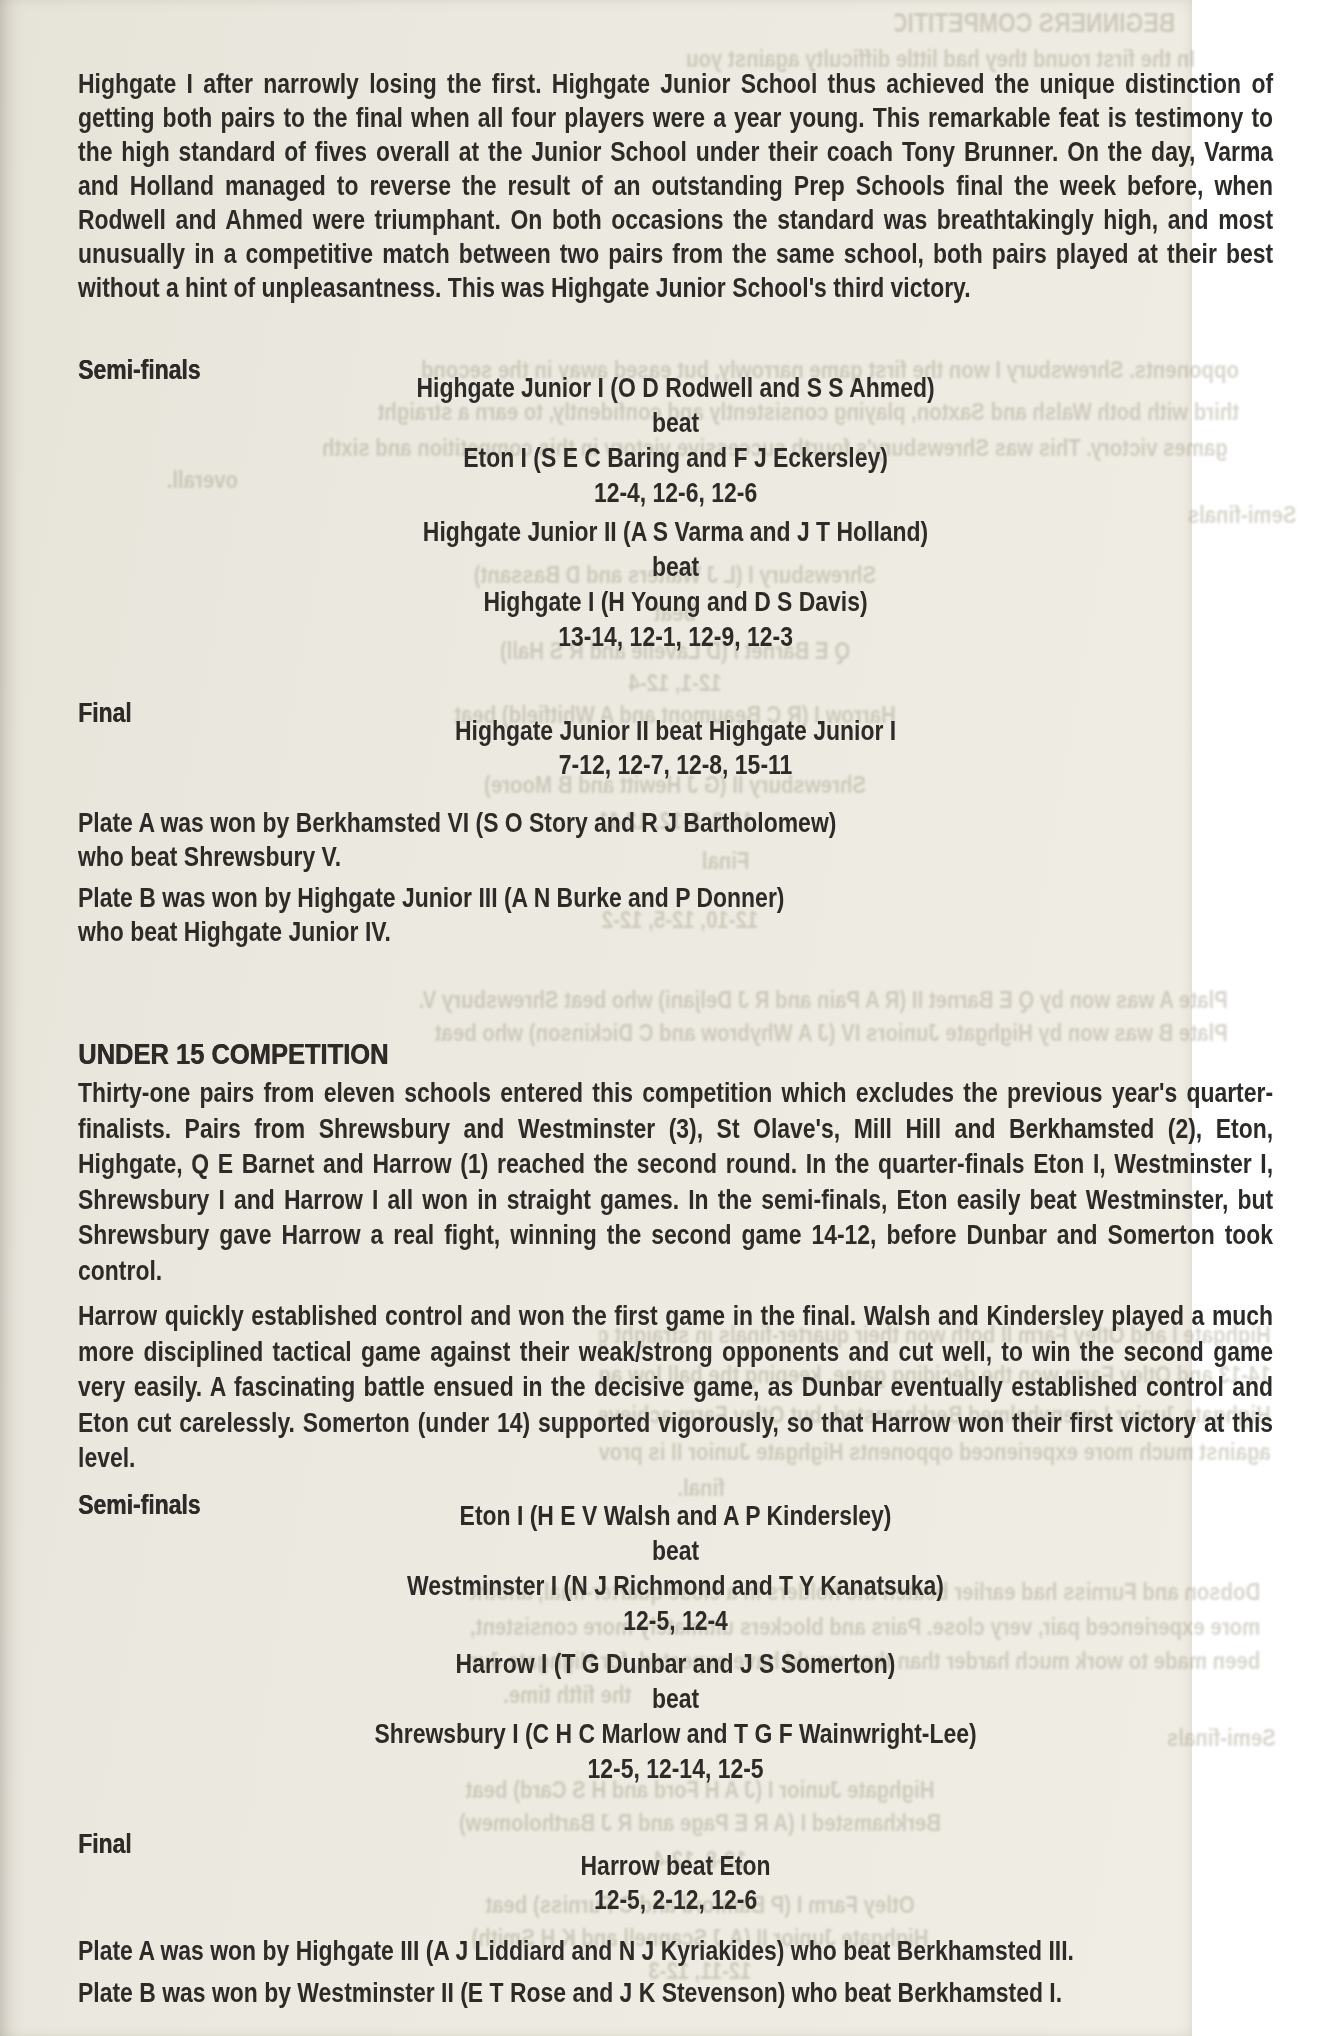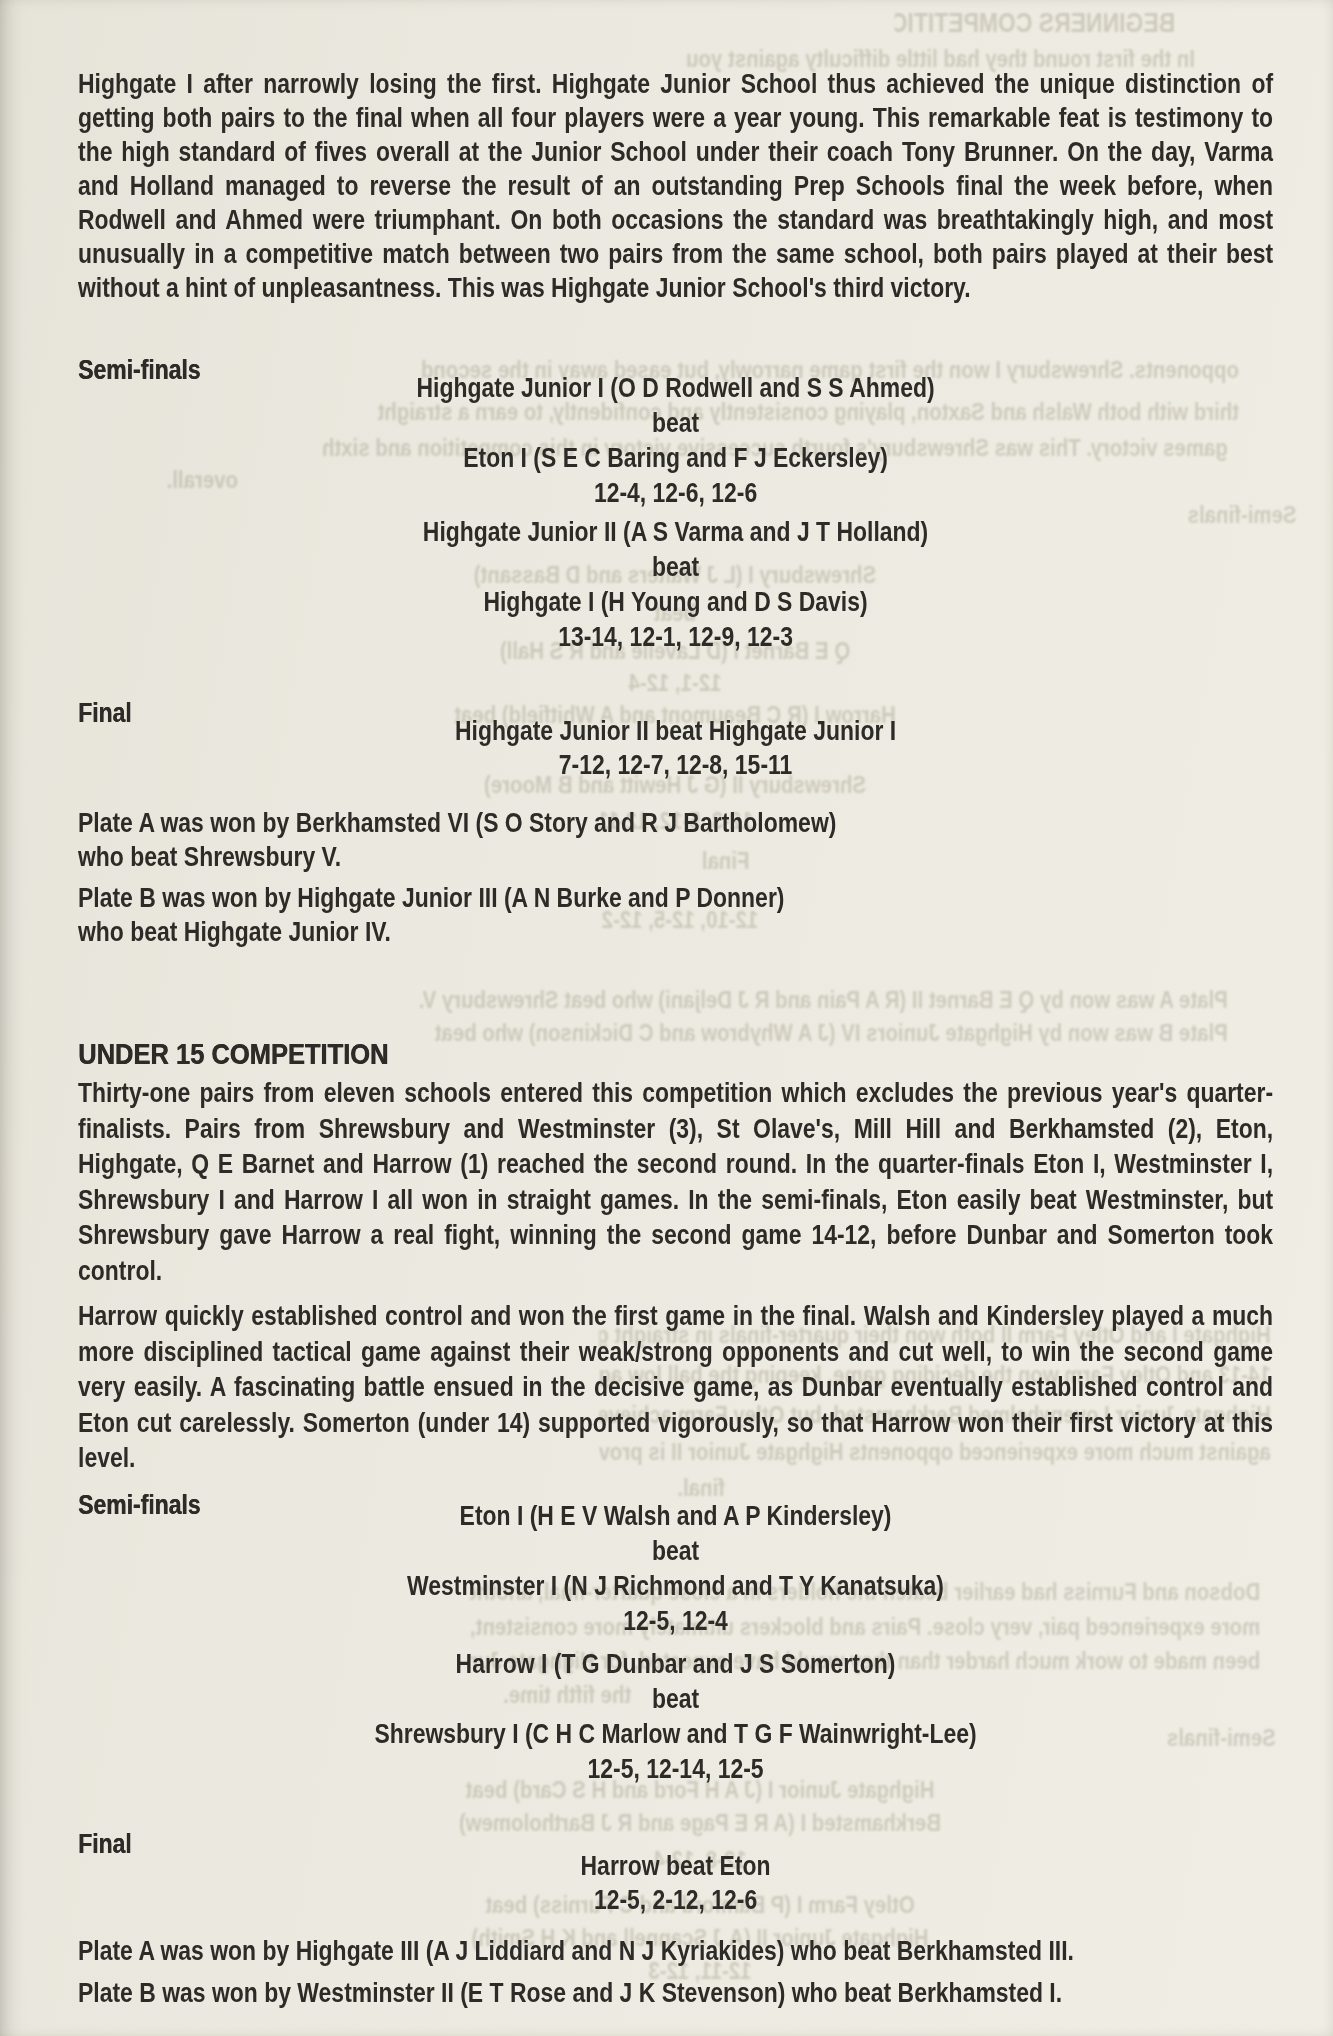--- a/index.html
+++ b/index.html
@@ -2,21 +2,21 @@
 <html style="--paper: #ebe8df; --paper-dark: #e6e3d9; --paper-light: #f0ede5; --ink: #2d2b27; --ghost: #9a947f;"><head>
 <meta charset="utf-8">
 <style>
   html,body{margin:0;padding:0;}
   body{
     width:1333px;height:2036px;
     font-family:"Liberation Sans","DejaVu Sans",sans-serif;
     overflow:hidden;
   }
   .page{
-    position:relative;width:1333px;height:2036px;
+    position:relative;width:1192px;height:2036px;
     background:linear-gradient(100deg,var(--paper-dark) 0%,var(--paper) 30%,#eeebe2 70%,var(--paper-light) 100%);
     box-shadow:inset 14px 0 22px -14px rgba(90,85,70,.45), inset -6px 0 14px -8px rgba(120,115,100,.25);
   }
   
   .ghost-layer{position:absolute;inset:0;z-index:1;}
   .ghost{
     position:absolute;
     font-weight:bold;font-size:24px;line-height:30px;
     color:var(--ghost);opacity:.38;
     transform:scale(-0.85,1);transform-origin:center;

